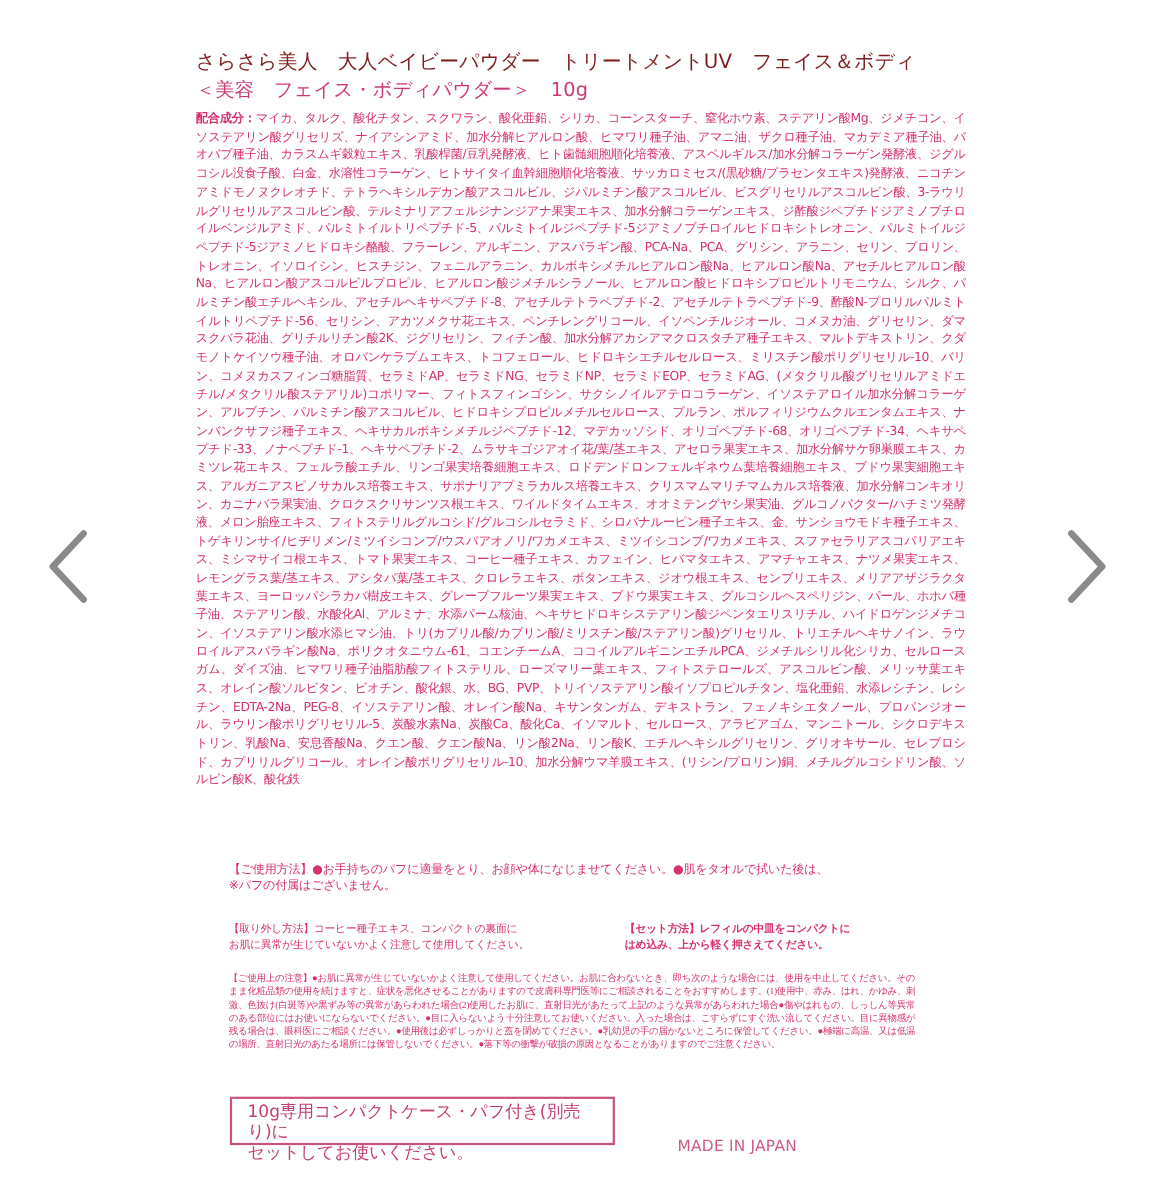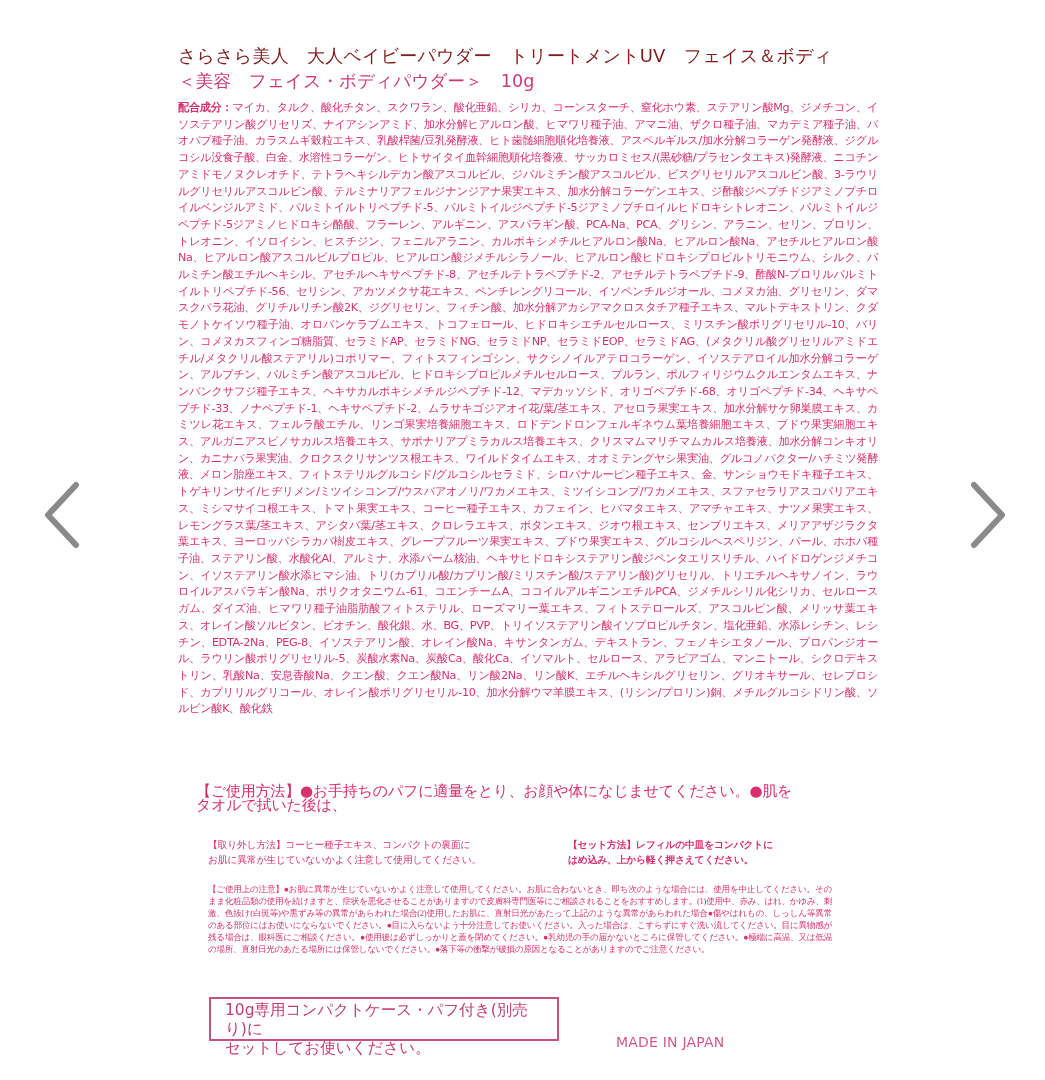--- a/index.html
+++ b/index.html
@@ -13,21 +13,21 @@
     color: #d6336f;
   }
   .title-1 { position: absolute; left: 8px; top: 8px; font-size: 18px; letter-spacing: 0.2px; color: #7f1d1d; white-space: nowrap; }
   .title-2 { position: absolute; left: 8px; top: 33px; font-size: 17.5px; letter-spacing: 0.2px; color: #cf3877; white-space: nowrap; }
   .ingredients {
     position: absolute; left: 8px; top: 64px; width: 700px;
     font-size: 11.2px; line-height: 16.7px; color: #d8306f; letter-spacing: -0.35px;
     text-align: justify; word-break: break-all;
   }
   .ingredients .lbl { font-weight: bold; }
-  .usage { position: absolute; left: 26px; top: 748px; width: 600px; font-size: 15px; line-height: 14px; color: #d8306f; letter-spacing: -0.2px; }
+  .usage { position: absolute; left: 38px; top: 748px; width: 600px; font-size: 11px; line-height: 14px; color: #d8306f; letter-spacing: -0.2px; }
   .removal { position: absolute; left: 38px; top: 802px; width: 340px; font-size: 9.8px; line-height: 14.5px; color: #d8306f; letter-spacing: -0.2px; }
   .setmethod { position: absolute; left: 398px; top: 802px; width: 250px; font-size: 9.8px; line-height: 14.5px; color: #d8306f; letter-spacing: -0.2px; font-weight: bold; }
   .cautions { position: absolute; left: 38px; top: 848px; width: 624px; font-size: 8.6px; line-height: 11.9px; color: #d8306f; letter-spacing: -0.3px; text-align: justify; word-break: break-all; font-family: Liberation Serif, serif; }
   .notice-box {
     position: absolute; left: 39px; top: 961px; width: 350px; height: 44px;
     border: 2px solid #c9517f; box-sizing: border-box; padding: 2px 14px;
     font-size: 15.5px; line-height: 19px; color: #c23d73;
   }
   .made-in { position: absolute; left: 446px; top: 998px; font-size: 14px; color: #d05a8a; letter-spacing: 0.2px; }
   .nav-arrow { position: absolute; width: 50px; height: 80px; cursor: pointer; }
@@ -46,20 +46,21 @@
   </div>
 
   <div class="slide">
     <div class="title-1">さらさら美人　大人ベイビーパウダー　トリートメントUV　フェイス＆ボディ</div>
     <div class="title-2">＜美容　フェイス・ボディパウダー＞　10g</div>
 
     <div class="ingredients"><span class="lbl">配合成分：</span><span>マイカ、タルク、酸化チタン、スクワラン、酸化亜鉛、シリカ、コーンスターチ、窒化ホウ素、ステアリン酸Mg、ジメチコン、イソステアリン酸グリセリズ、ナイアシンアミド、加水分解ヒアルロン酸、ヒマワリ種子油、アマニ油、ザクロ種子油、マカデミア種子油、バオバブ種子油、カラスムギ穀粒エキス、乳酸桿菌/豆乳発酵液、ヒト歯髄細胞順化培養液、アスペルギルス/加水分解コラーゲン発酵液、ジグルコシル没食子酸、白金、水溶性コラーゲン、ヒトサイタイ血幹細胞順化培養液、サッカロミセス/(黒砂糖/プラセンタエキス)発酵液、ニコチンアミドモノヌクレオチド、テトラヘキシルデカン酸アスコルビル、ジパルミチン酸アスコルビル、ビスグリセリルアスコルビン酸、3-ラウリルグリセリルアスコルビン酸、テルミナリアフェルジナンジアナ果実エキス、加水分解コラーゲンエキス、ジ酢酸ジペプチドジアミノブチロイルベンジルアミド、パルミトイルトリペプチド-5、パルミトイルジペプチド-5ジアミノブチロイルヒドロキシトレオニン、パルミトイルジペプチド-5ジアミノヒドロキシ酪酸、フラーレン、アルギニン、アスパラギン酸、PCA-Na、PCA、グリシン、アラニン、セリン、プロリン、トレオニン、イソロイシン、ヒスチジン、フェニルアラニン、カルボキシメチルヒアルロン酸Na、ヒアルロン酸Na、アセチルヒアルロン酸Na、ヒアルロン酸アスコルビルプロピル、ヒアルロン酸ジメチルシラノール、ヒアルロン酸ヒドロキシプロピルトリモニウム、シルク、パルミチン酸エチルヘキシル、アセチルヘキサペプチド-8、アセチルテトラペプチド-2、アセチルテトラペプチド-9、酢酸N-プロリルパルミトイルトリペプチド-56、セリシン、アカツメクサ花エキス、ペンチレングリコール、イソペンチルジオール、コメヌカ油、グリセリン、ダマスクバラ花油、グリチルリチン酸2K、ジグリセリン、フィチン酸、加水分解アカシアマクロスタチア種子エキス、マルトデキストリン、クダモノトケイソウ種子油、オロバンケラブムエキス、トコフェロール、ヒドロキシエチルセルロース、ミリスチン酸ポリグリセリル-10、バリン、コメヌカスフィンゴ糖脂質、セラミドAP、セラミドNG、セラミドNP、セラミドEOP、セラミドAG、(メタクリル酸グリセリルアミドエチル/メタクリル酸ステアリル)コポリマー、フィトスフィンゴシン、サクシノイルアテロコラーゲン、イソステアロイル加水分解コラーゲン、アルブチン、パルミチン酸アスコルビル、ヒドロキシプロピルメチルセルロース、プルラン、ポルフィリジウムクルエンタムエキス、ナンバンクサフジ種子エキス、ヘキサカルボキシメチルジペプチド-12、マデカッソシド、オリゴペプチド-68、オリゴペプチド-34、ヘキサペプチド-33、ノナペプチド-1、ヘキサペプチド-2、ムラサキゴジアオイ花/葉/茎エキス、アセロラ果実エキス、加水分解サケ卵巣膜エキス、カミツレ花エキス、フェルラ酸エチル、リンゴ果実培養細胞エキス、ロドデンドロンフェルギネウム葉培養細胞エキス、ブドウ果実細胞エキス、アルガニアスピノサカルス培養エキス、サポナリアプミラカルス培養エキス、クリスマムマリチマムカルス培養液、加水分解コンキオリン、カニナバラ果実油、クロクスクリサンツス根エキス、ワイルドタイムエキス、オオミテングヤシ果実油、グルコノバクター/ハチミツ発酵液、メロン胎座エキス、フィトステリルグルコシド/グルコシルセラミド、シロバナルーピン種子エキス、金、サンショウモドキ種子エキス、トゲキリンサイ/ヒヂリメン/ミツイシコンブ/ウスバアオノリ/ワカメエキス、ミツイシコンブ/ワカメエキス、スファセラリアスコパリアエキス、ミシマサイコ根エキス、トマト果実エキス、コーヒー種子エキス、カフェイン、ヒバマタエキス、アマチャエキス、ナツメ果実エキス、レモングラス葉/茎エキス、アシタバ葉/茎エキス、クロレラエキス、ボタンエキス、ジオウ根エキス、センブリエキス、メリアアザジラクタ葉エキス、ヨーロッパシラカバ樹皮エキス、グレープフルーツ果実エキス、ブドウ果実エキス、グルコシルヘスペリジン、パール、ホホバ種子油、ステアリン酸、水酸化Al、アルミナ、水添パーム核油、ヘキサヒドロキシステアリン酸ジペンタエリスリチル、ハイドロゲンジメチコン、イソステアリン酸水添ヒマシ油、トリ(カプリル酸/カプリン酸/ミリスチン酸/ステアリン酸)グリセリル、トリエチルヘキサノイン、ラウロイルアスパラギン酸Na、ポリクオタニウム-61、コエンチームA、ココイルアルギニンエチルPCA、ジメチルシリル化シリカ、セルロースガム、ダイズ油、ヒマワリ種子油脂肪酸フィトステリル、ローズマリー葉エキス、フィトステロールズ、アスコルビン酸、メリッサ葉エキス、オレイン酸ソルビタン、ビオチン、酸化銀、水、BG、PVP、トリイソステアリン酸イソプロピルチタン、塩化亜鉛、水添レシチン、レシチン、EDTA-2Na、PEG-8、イソステアリン酸、オレイン酸Na、キサンタンガム、デキストラン、フェノキシエタノール、プロパンジオール、ラウリン酸ポリグリセリル-5、炭酸水素Na、炭酸Ca、酸化Ca、イソマルト、セルロース、アラビアゴム、マンニトール、シクロデキストリン、乳酸Na、安息香酸Na、クエン酸、クエン酸Na、リン酸2Na、リン酸K、エチルヘキシルグリセリン、グリオキサール、セレブロシド、カプリリルグリコール、オレイン酸ポリグリセリル-10、加水分解ウマ羊膜エキス、(リシン/プロリン)銅、メチルグルコシドリン酸、ソルビン酸K、酸化鉄</span></div>
 
     <div class="usage">
       <div>【ご使用方法】●お手持ちのパフに適量をとり、お顔や体になじませてください。●肌をタオルで拭いた後は、</div>
+      <div>※パフの付属はございません。</div>
     </div>
 
     <div class="removal">
       <div>【取り外し方法】コーヒー種子エキス、コンパクトの裏面に</div>
       <div>お肌に異常が生じていないかよく注意して使用してください。</div>
     </div>
 
     <div class="setmethod">
       <div>【セット方法】レフィルの中皿をコンパクトに</div>
       <div>はめ込み、上から軽く押さえてください。</div>

